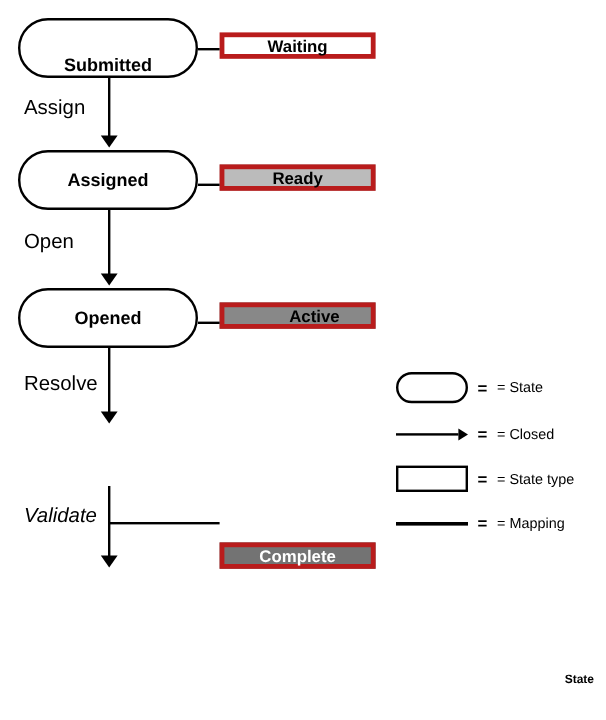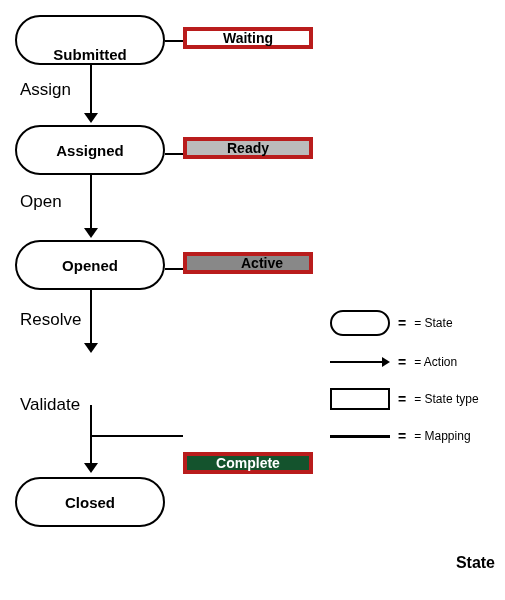--- a/index.html
+++ b/index.html
@@ -65,21 +65,21 @@
       background: #bbb;
       width: 130px;
       color: #000;
     }
     .state-type.active {
       background: #888;
       width: 130px;
       color: #000;
     }
     .state-type.complete {
-      background: #14532d;
+      background: #737373;
       width: 130px;
       color: #fff;
     }
 
     
     .arrow-line {
       position: absolute;
       left: 90px;
       width: 2px;
       background: #000;
@@ -229,59 +229,56 @@
     <span>Resolve</span>
   </div>
   <div class="arrow-head" style="top:343px;"></div>
 
 
   <div class="state-type complete" style="top:452px;">
     <span>Complete</span>
   </div>
 
   <div class="arrow-line" style="top:405px; height:60px;"></div>
-  <div class="arrow-label" style="top:395px;">
+  <div class="arrow-label" style="top:420px;font-style:italic;">
     <span>Validate</span>
   </div>
 
   <div class="h-connector" style="top:435px; left:91px; width:92px;"></div>
   <div class="arrow-head" style="top:463px;"></div>
 
-  <div class="state-node" style="top:477px;">
-    <span>Closed</span>
-  </div>
 
 </div>
 
 <div class="legend-container">
 
   <div class="legend-item">
     <div class="legend-state-shape"></div>
     <span class="legend-equals">=</span>
     <span>= State</span>
   </div>
 
   <div class="legend-item">
     <div class="legend-action-shape">
       <div class="legend-action-line"></div>
       <div class="legend-action-arrow"></div>
     </div>
     <span class="legend-equals">=</span>
-    <span>= Action</span>
+    <span>= Closed</span>
   </div>
 
   <div class="legend-item">
     <div class="legend-statetype-shape"></div>
     <span class="legend-equals">=</span>
     <span>= State type</span>
   </div>
 
   <div class="legend-item">
     <div class="legend-mapping-shape">
       <div class="legend-mapping-line"></div>
     </div>
     <span class="legend-equals">=</span>
     <span>= Mapping</span>
   </div>
 
 </div>
 
-<div style="position:absolute; bottom:28px; right:10px; font-size:16px; font-weight:bold;">State</div>
+<div style="position:absolute; bottom:28px; right:10px; font-size:10px; font-weight:bold;">State</div>
 
 </body></html>

